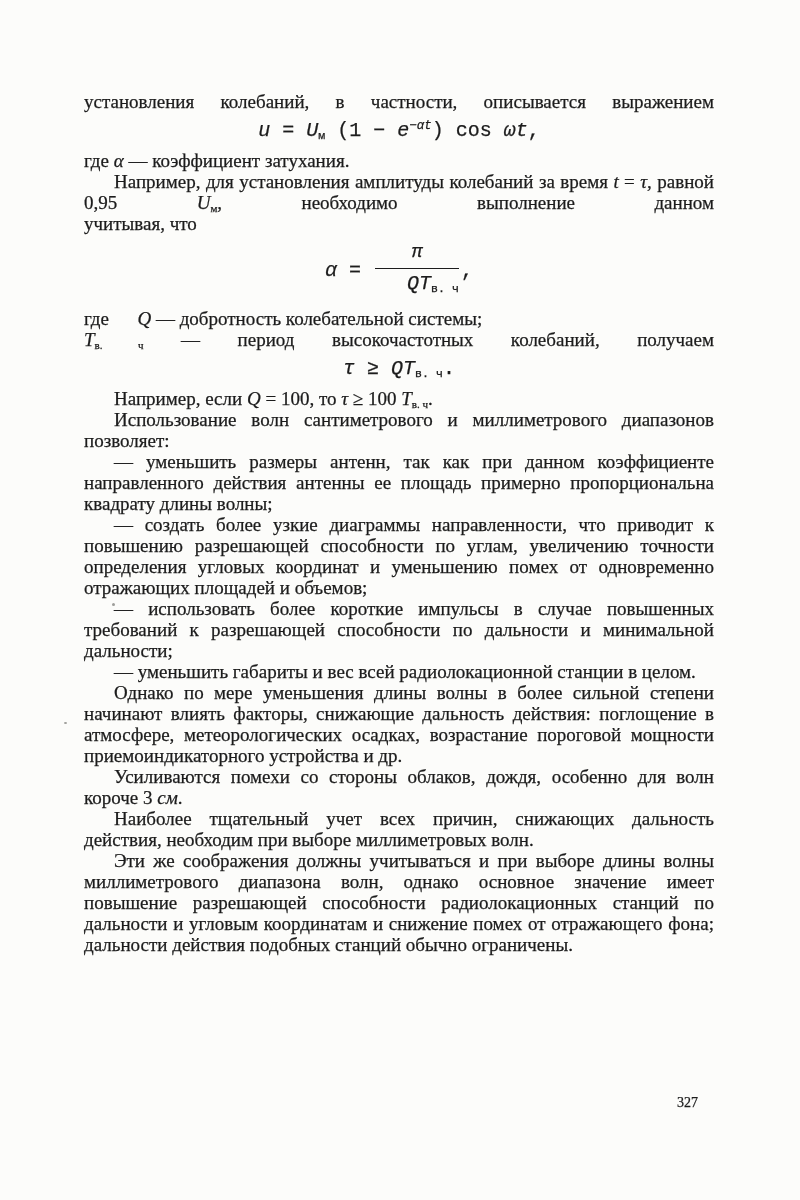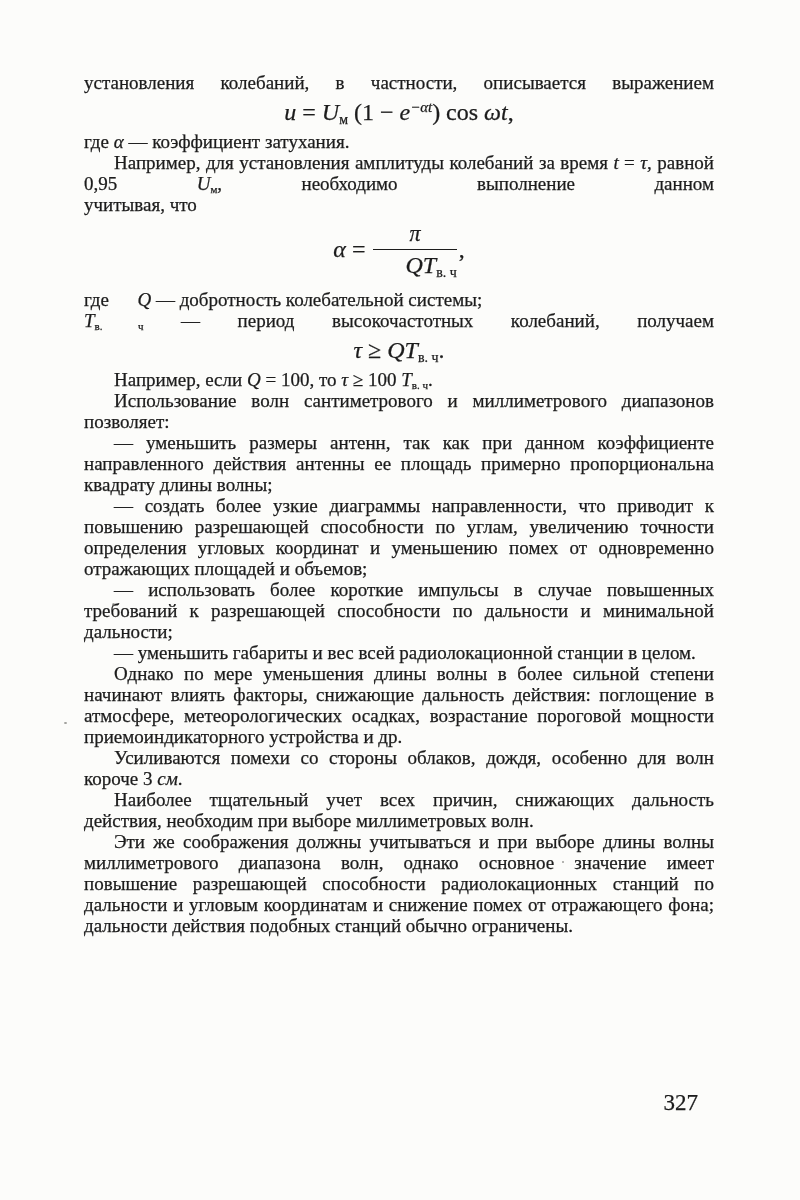--- a/index.html
+++ b/index.html
@@ -11,43 +11,44 @@
     height: 1200px;
     background: var(--paper);
     overflow: hidden;
     font-family: "Liberation Serif", "DejaVu Serif", serif;
     color: var(--ink);
     -webkit-text-stroke: 0.25px var(--ink);
   }
   .content {
     position: absolute;
     left: 84px;
-    top: 72px;
+    top: 91px;
     width: 630px;
   }
   .content p {
     margin: 0;
     font-size: 19px;
     line-height: 21px;
     text-align: justify;
     hyphens: none;
   }
   .indent { text-indent: 30px; }
   .fill-last { text-align-last: justify; }
   .hang { margin-left: 28px; }
   .it { font-style: italic; }
   sub, sup { line-height: 0; font-style: normal; }
   sub { font-size: 0.58em; vertical-align: -0.3em; }
   sup { font-size: 0.62em; vertical-align: 0.55em; }
   sup.it, sub.it { font-style: italic; }
   .formula {
-    font-size: 24px;
+    font-size: 20px;
     line-height: 26px;
     text-align: center;
     margin: 6px 0 6px;
+    font-family: Liberation Mono, monospace;
   }
   .formula-frac { margin: 8px 0 9px; }
   .frac {
     display: inline-block;
     vertical-align: middle;
     text-align: center;
     position: relative;
     top: -2px;
     margin: 0 2px;
   }
@@ -55,21 +56,21 @@
     display: block;
     padding: 0 9px 2px;
     border-bottom: 1.2px solid var(--ink);
     font-size: 0.92em;
   }
   .frac .den { display: block; padding-top: 2px; margin-left: 32px; }
   .page-num {
     position: absolute;
     top: 1092px;
     right: 102px;
-    font-size: 23px;
+    font-size: 14px;
     line-height: 21px;
   }
   .speck {
     position: absolute;
     background: #6a6a66;
     border-radius: 50%;
     opacity: 0.65;
   }
   .speck-a { left: 112px; top: 603px; width: 3px; height: 3px; }
   .speck-b { left: 64px;  top: 722px; width: 3px; height: 2px; }

